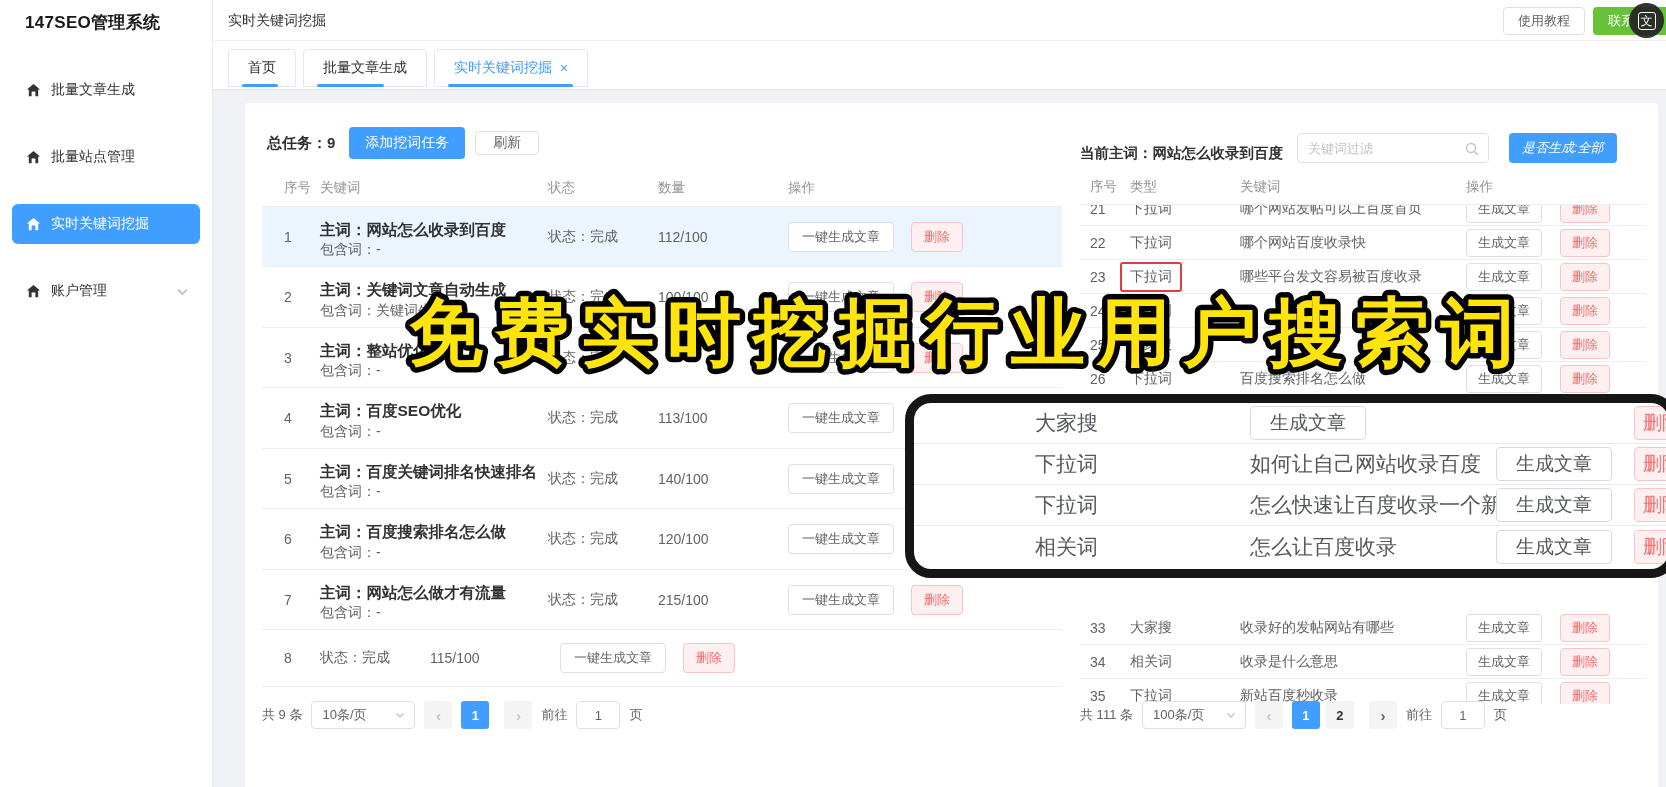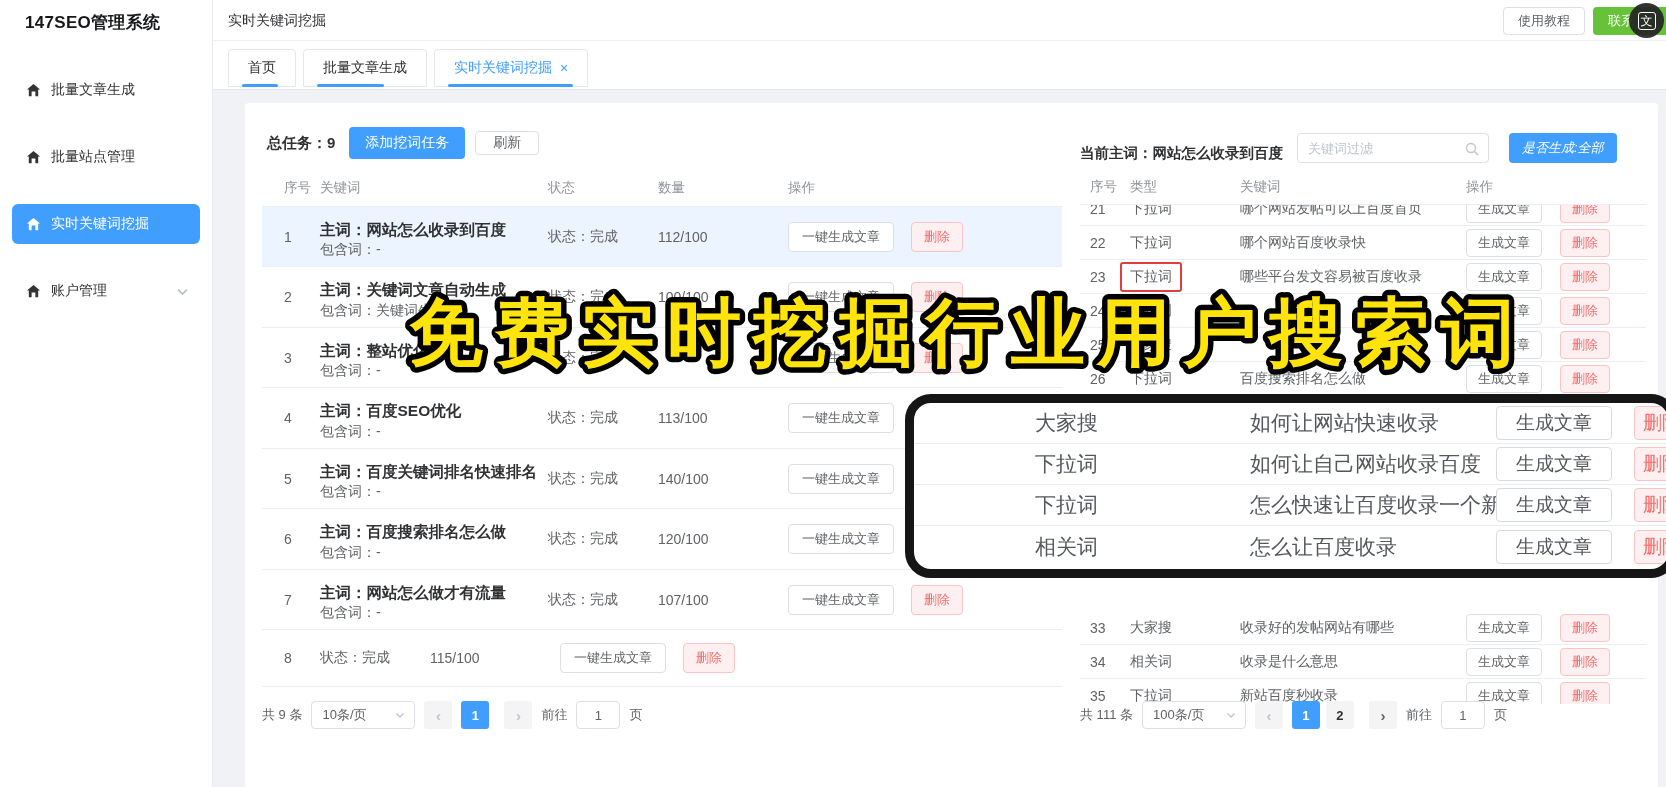--- a/index.html
+++ b/index.html
@@ -276,21 +276,21 @@
       <button class="btn-del">删除</button>
     </div>
   </div>
         <div class="lrow">
     <div class="lc-no">7</div>
     <div class="lc-kw">
       <div class="main">主词：网站怎么做才有流量</div>
       <div class="inc">包含词：-</div>
     </div>
     <div class="lc-st">状态：完成</div>
-    <div class="lc-qty">107/100</div>
+    <div class="lc-qty">215/100</div>
     <div class="lc-ops">
       <button class="btn-gen">一键生成文章</button>
       <button class="btn-del">删除</button>
     </div>
   </div>
         <div class="lrow">
     <div class="lc-no">8</div>
     <div class="lc-st">状态：完成</div>
     <div class="lc-qty">115/100</div>
     <div class="lc-ops">
@@ -449,21 +449,20 @@
 
 <div class="banner">
   <svg width="1175" height="100">
     <text id="banner-text" x="8" y="74" font-size="74" font-weight="900" letter-spacing="12" fill="#FFE40B" stroke="#000000" stroke-width="11" paint-order="stroke" stroke-linejoin="round">免费实时挖掘行业用户搜索词</text>
   </svg>
 </div>
 
 <div class="callout" id="callout-box">
     <div class="crow">
     <div class="ctype">大家搜</div>
-    <div class="ckw">如何让网站快速收录</div>
     <div class="cbtn">生成文章</div>
     <div class="cdel">删除</div>
   </div>
     <div class="crow">
     <div class="ctype">下拉词</div>
     <div class="ckw">如何让自己网站收录百度</div>
     <div class="cbtn">生成文章</div>
     <div class="cdel">删除</div>
   </div>
     <div class="crow">

